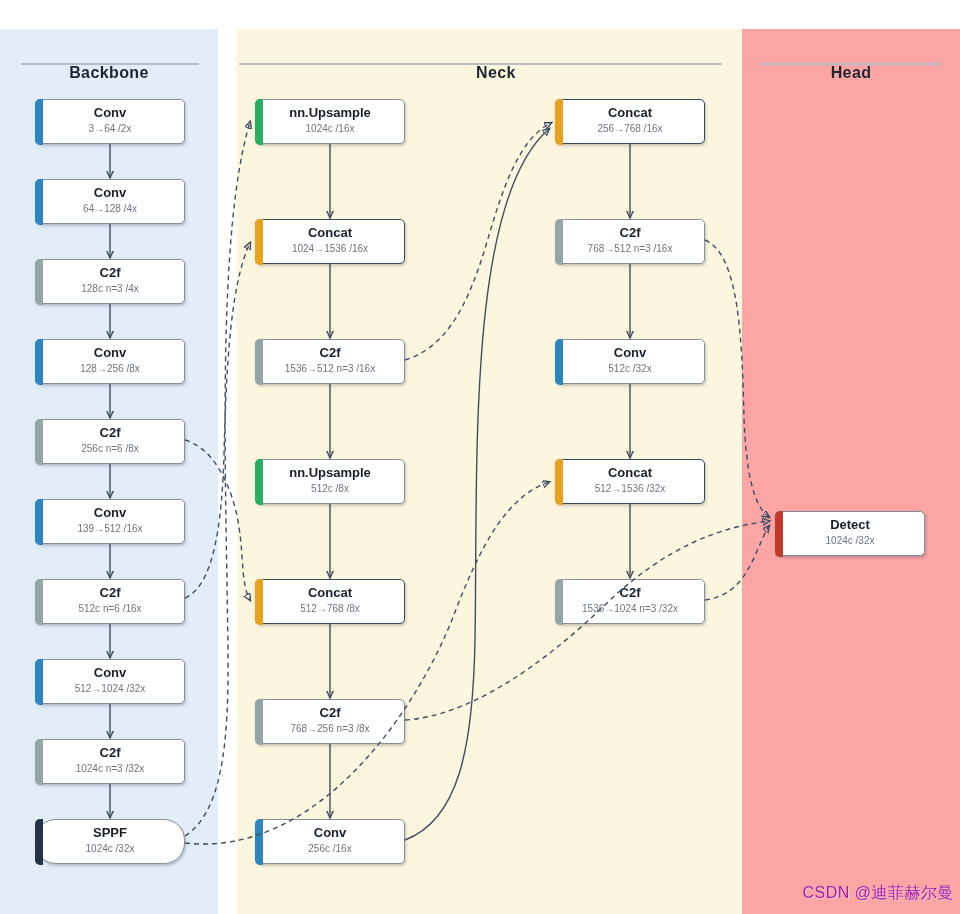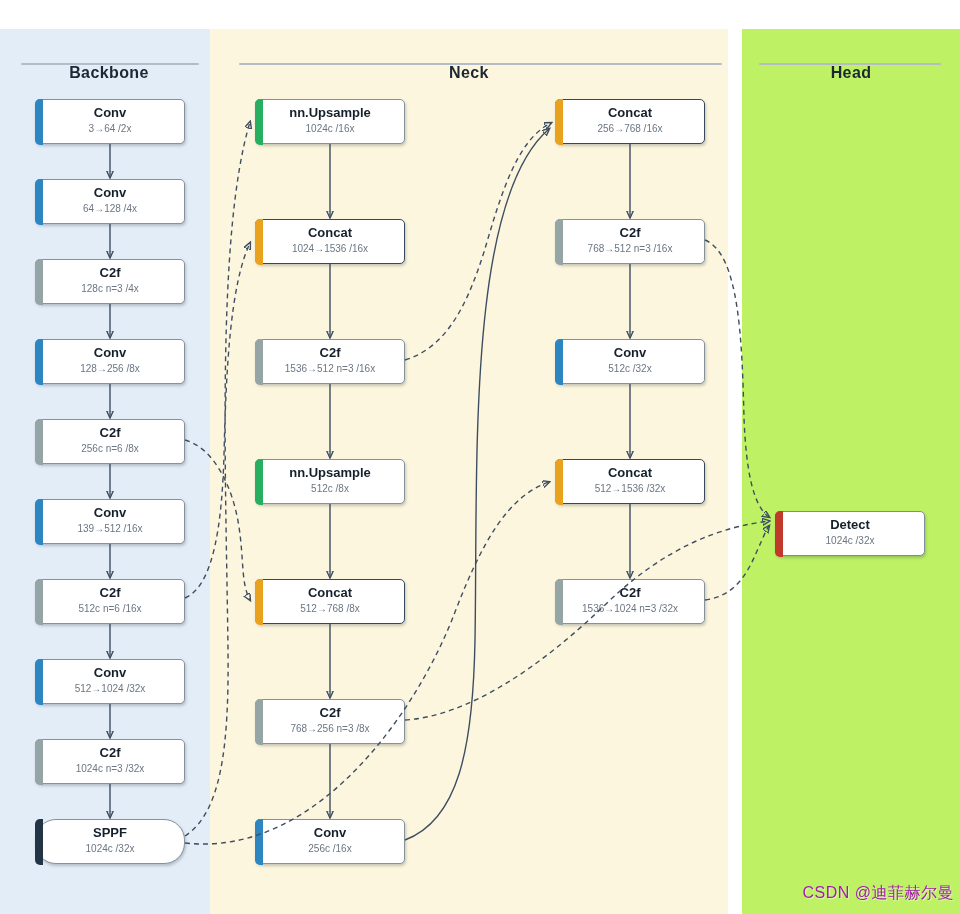--- a/index.html
+++ b/index.html
@@ -37,24 +37,24 @@
     font-size:16px;color:#a21caf;letter-spacing:.5px;
     text-shadow:1px 1px 1px rgba(255,255,255,.55);
   }
 </style>
 </head>
 <body>
 
 <div class="col" style="left: 0px; width: 218px; background: rgb(227, 237, 248);">
   <div class="col-label">Backbone</div>
 </div>
-<div class="col" style="left: 210px; width: 518px; background: rgb(253, 246, 222);">
+<div class="col" style="left: 237px; width: 518px; background: rgb(253, 246, 222);">
   <div class="col-label">Neck</div>
 </div>
-<div class="col" style="left: 742px; width: 218px; background: #bef264;">
+<div class="col" style="left: 742px; width: 218px; background: #fca5a5;">
   <div class="col-label">Head</div>
 </div>
 <div class="underline" style="left: 21px; width: 178px; background: rgb(182, 188, 198);"></div>
 <div class="underline" style="left: 239px; width: 483px; background: rgb(182, 188, 198);"></div>
 <div class="underline" style="left: 759px; width: 182px; background: rgb(182, 188, 198);"></div>
 
 <div id="nodes">
     <div class="node" style="left: 35px; top: 99px; border-color: rgb(133, 146, 158);">
     <div class="accent" style="background: rgb(46, 134, 193);"></div>
     <div class="t">Conv</div>

